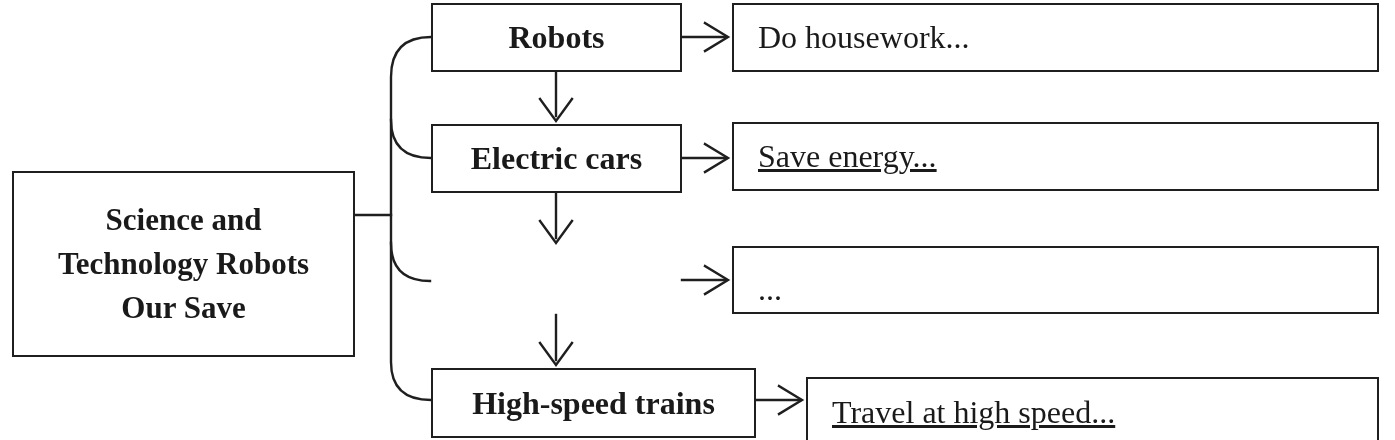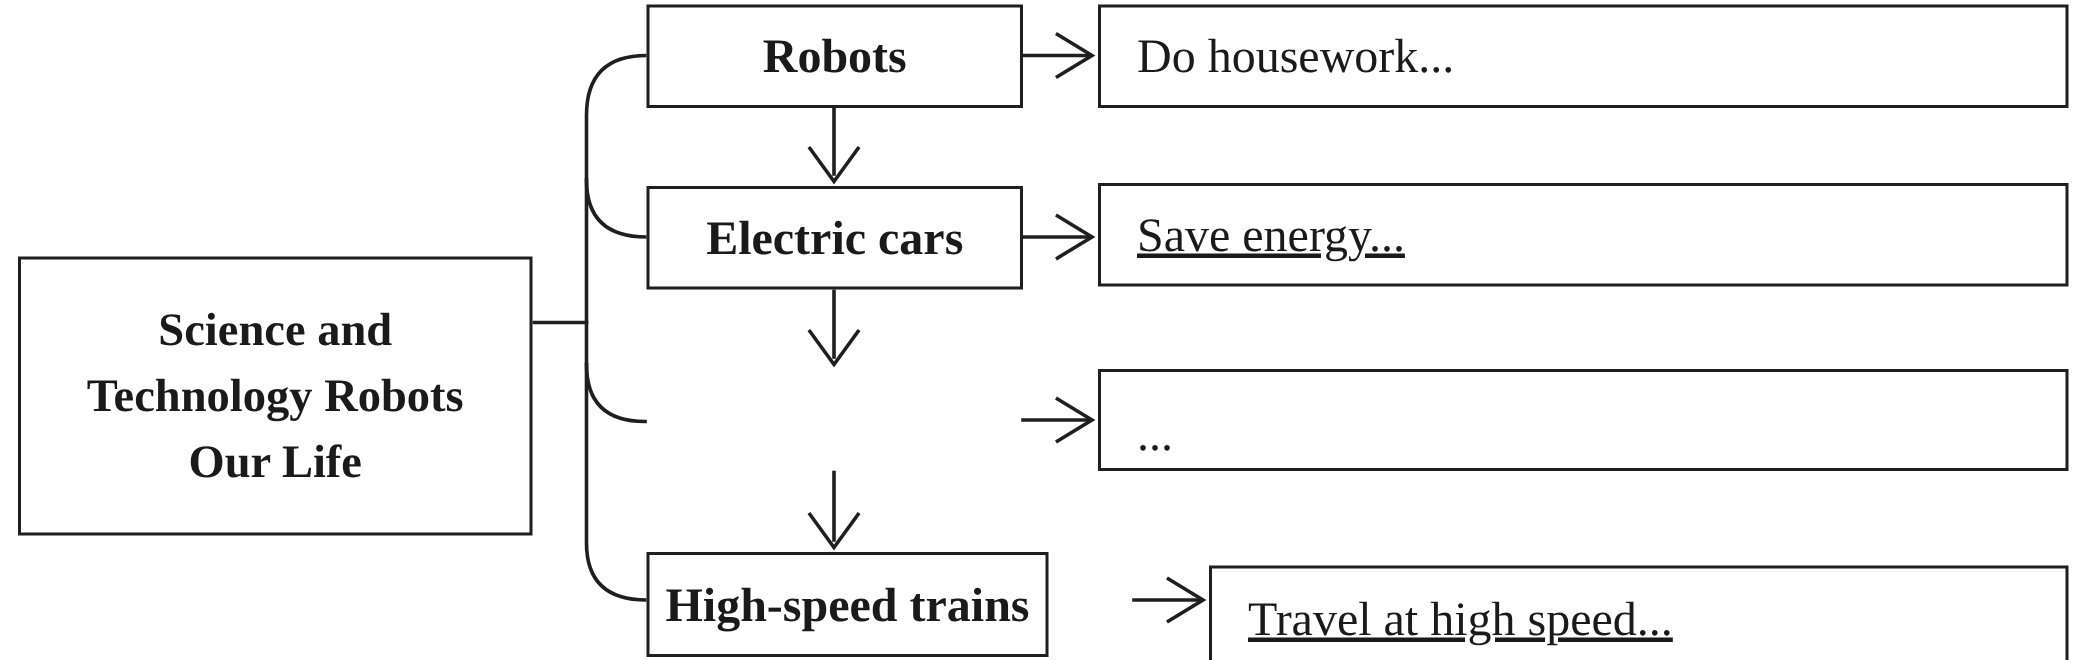--- a/index.html
+++ b/index.html
@@ -58,21 +58,21 @@
   .box.detail {
     justify-content: flex-start;
     padding-left: 24px;
     font-size: 32px;
     font-weight: 400;
   }
   
   .b0 { left: 431px; top: 3px;   width: 251px; height: 69px; }
   .b1 { left: 431px; top: 124px; width: 251px; height: 69px; }
   .b2 { left: 430px; top: 246px; width: 252px; height: 69px; }
-  .b3 { left: 431px; top: 368px; width: 268px; height: 70px; }
+  .b3 { left: 431px; top: 368px; width: 325px; height: 70px; }
   
   .r0 { left: 732px; top: 3px;   width: 647px; height: 69px; }
   .r1 { left: 732px; top: 122px; width: 647px; height: 69px; text-decoration: underline; }
   .r2 { left: 732px; top: 246px; width: 647px; height: 68px; }
   .r3 { left: 806px; top: 377px; width: 573px; height: 70px; text-decoration: underline; }
   
   .r2 .txt { align-self: flex-end; padding-bottom: 4px; }
 </style>
 </head>
 <body>
@@ -118,21 +118,21 @@
       <g>
         <path d="M556 315 V360"></path>
           <polyline points="540,343 556,365 572,343"></polyline>
       </g>
     </g>
   </svg>
 
   <div class="box root">
     <div class="txt">Science and</div>
     <div class="txt">Technology Robots</div>
-    <div class="txt">Our Life</div>
+    <div class="txt">Our Save</div>
   </div>
 
   <div class="box cat b0">
     <span class="txt">Robots</span>
   </div>
   <div class="box cat b1">
     <span class="txt">Electric cars</span>
   </div>
   <div class="box cat b3">
     <span class="txt">High-speed trains</span>

